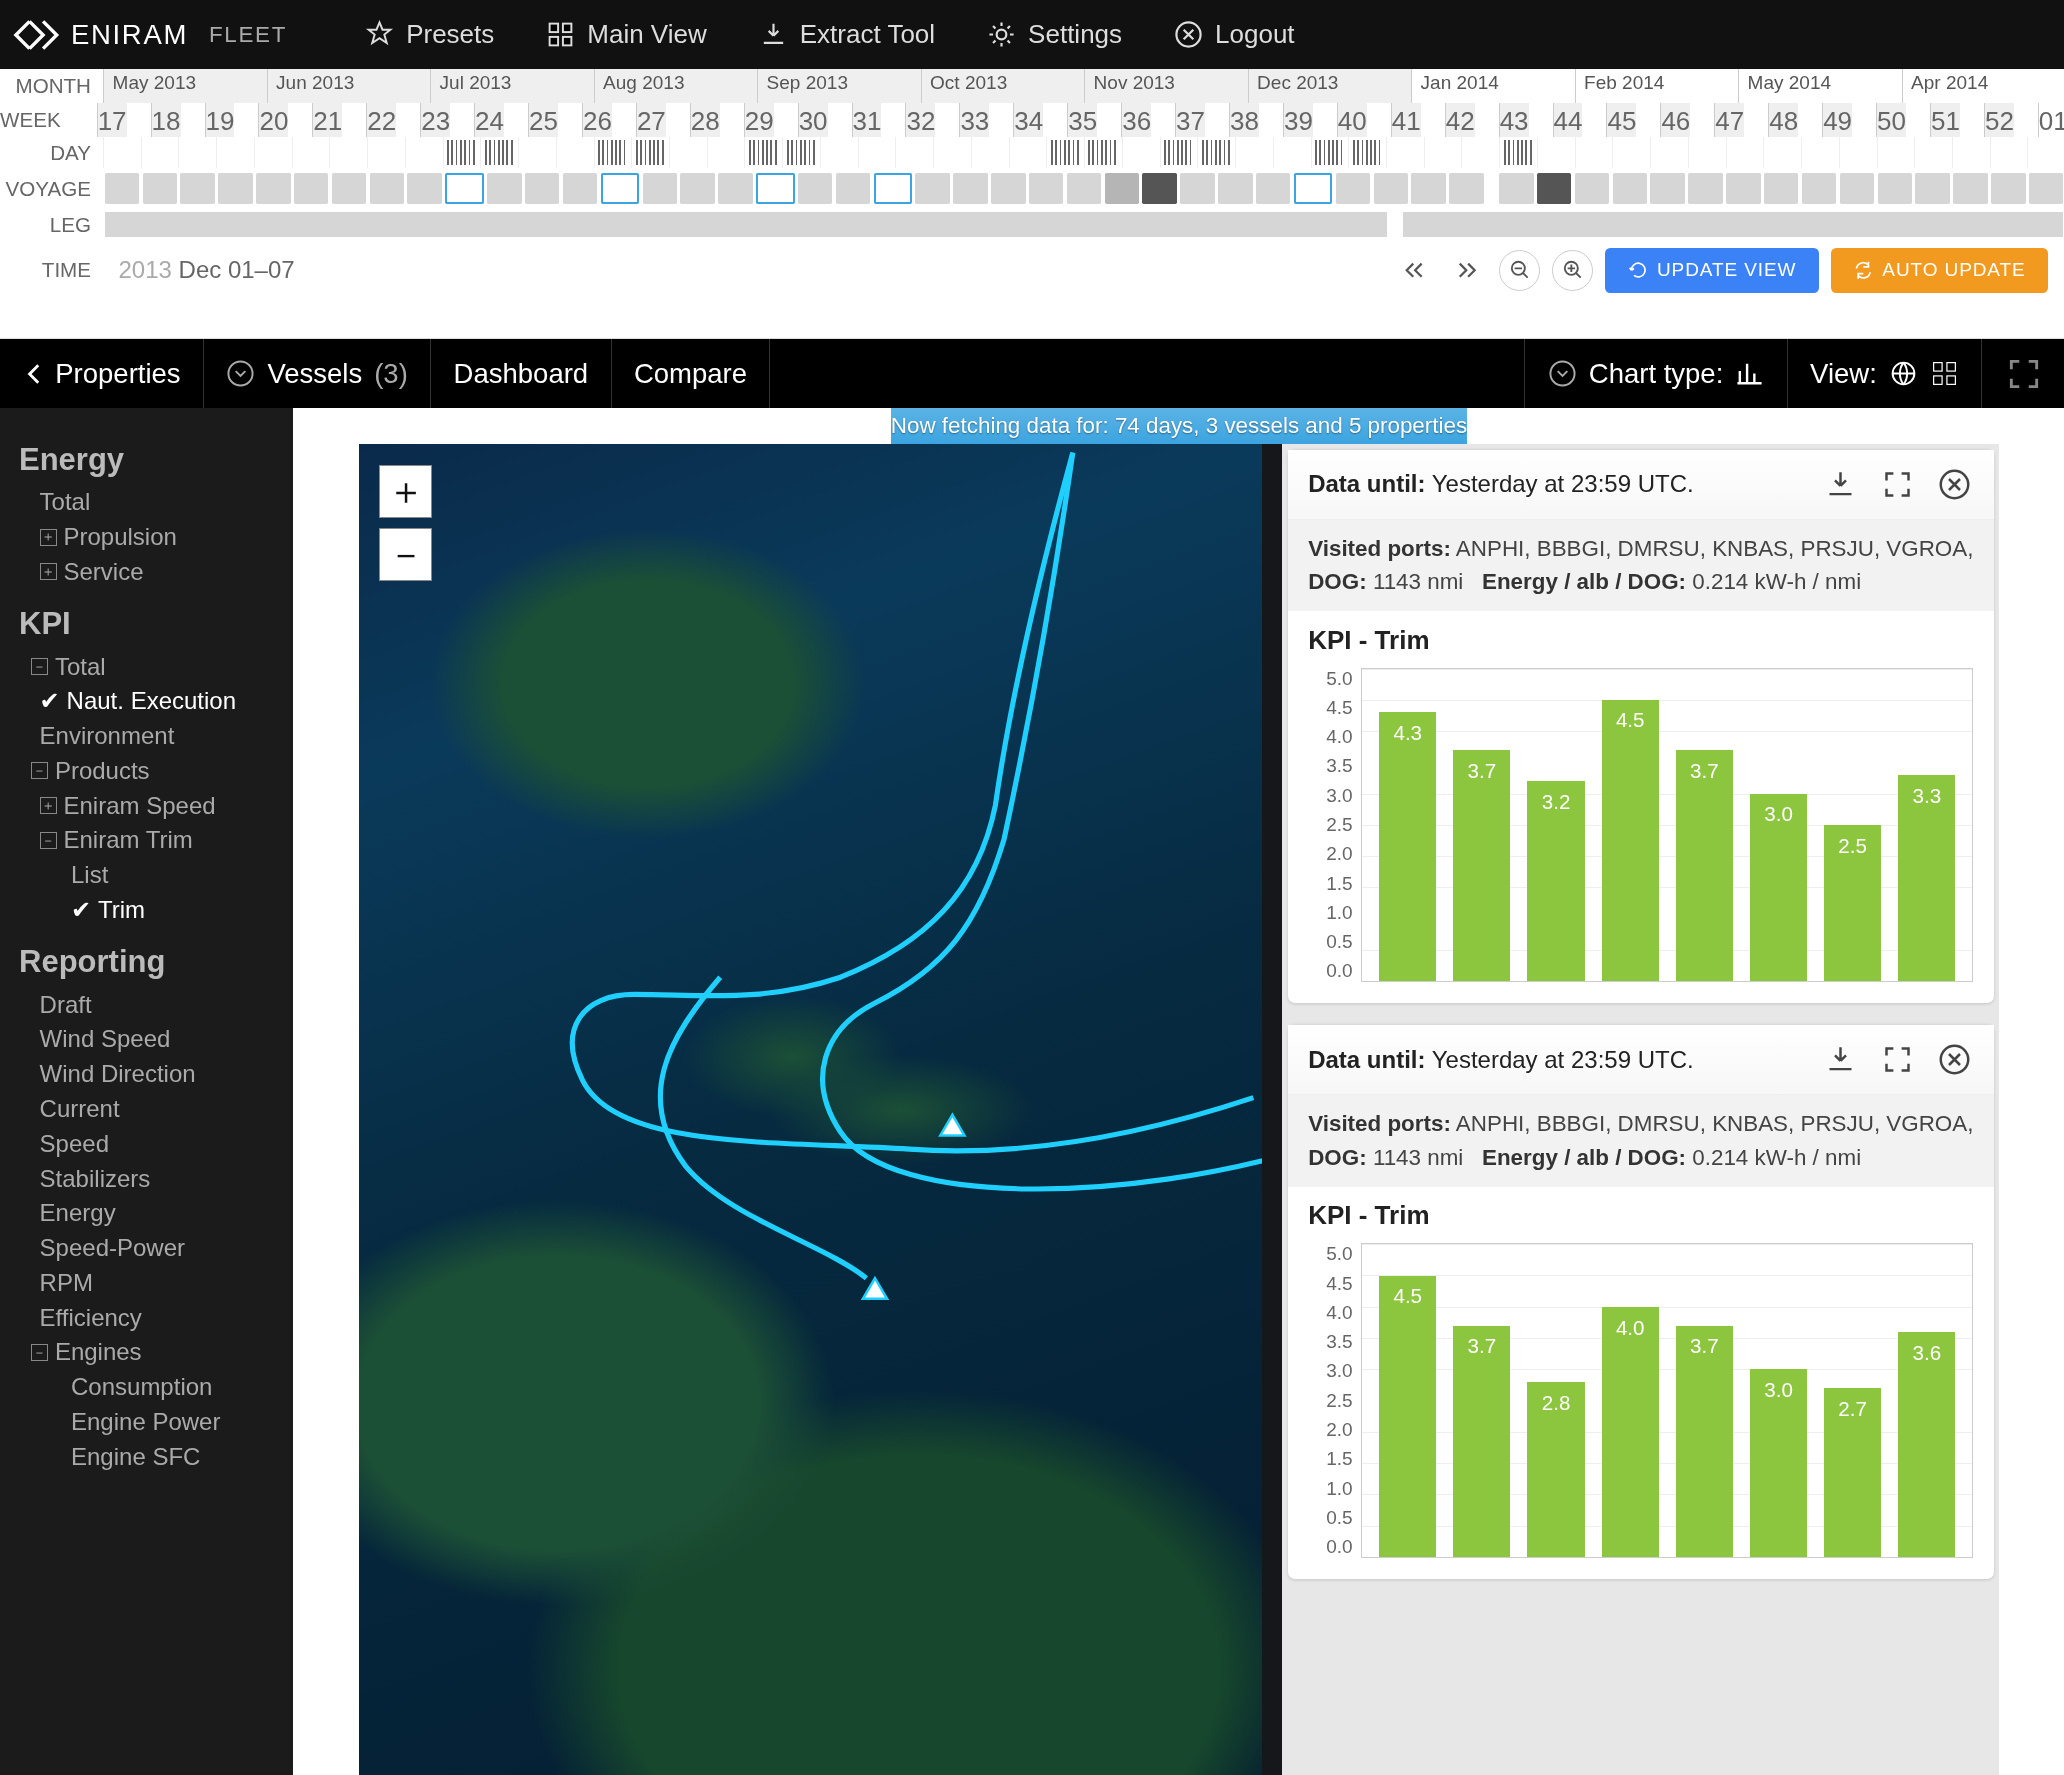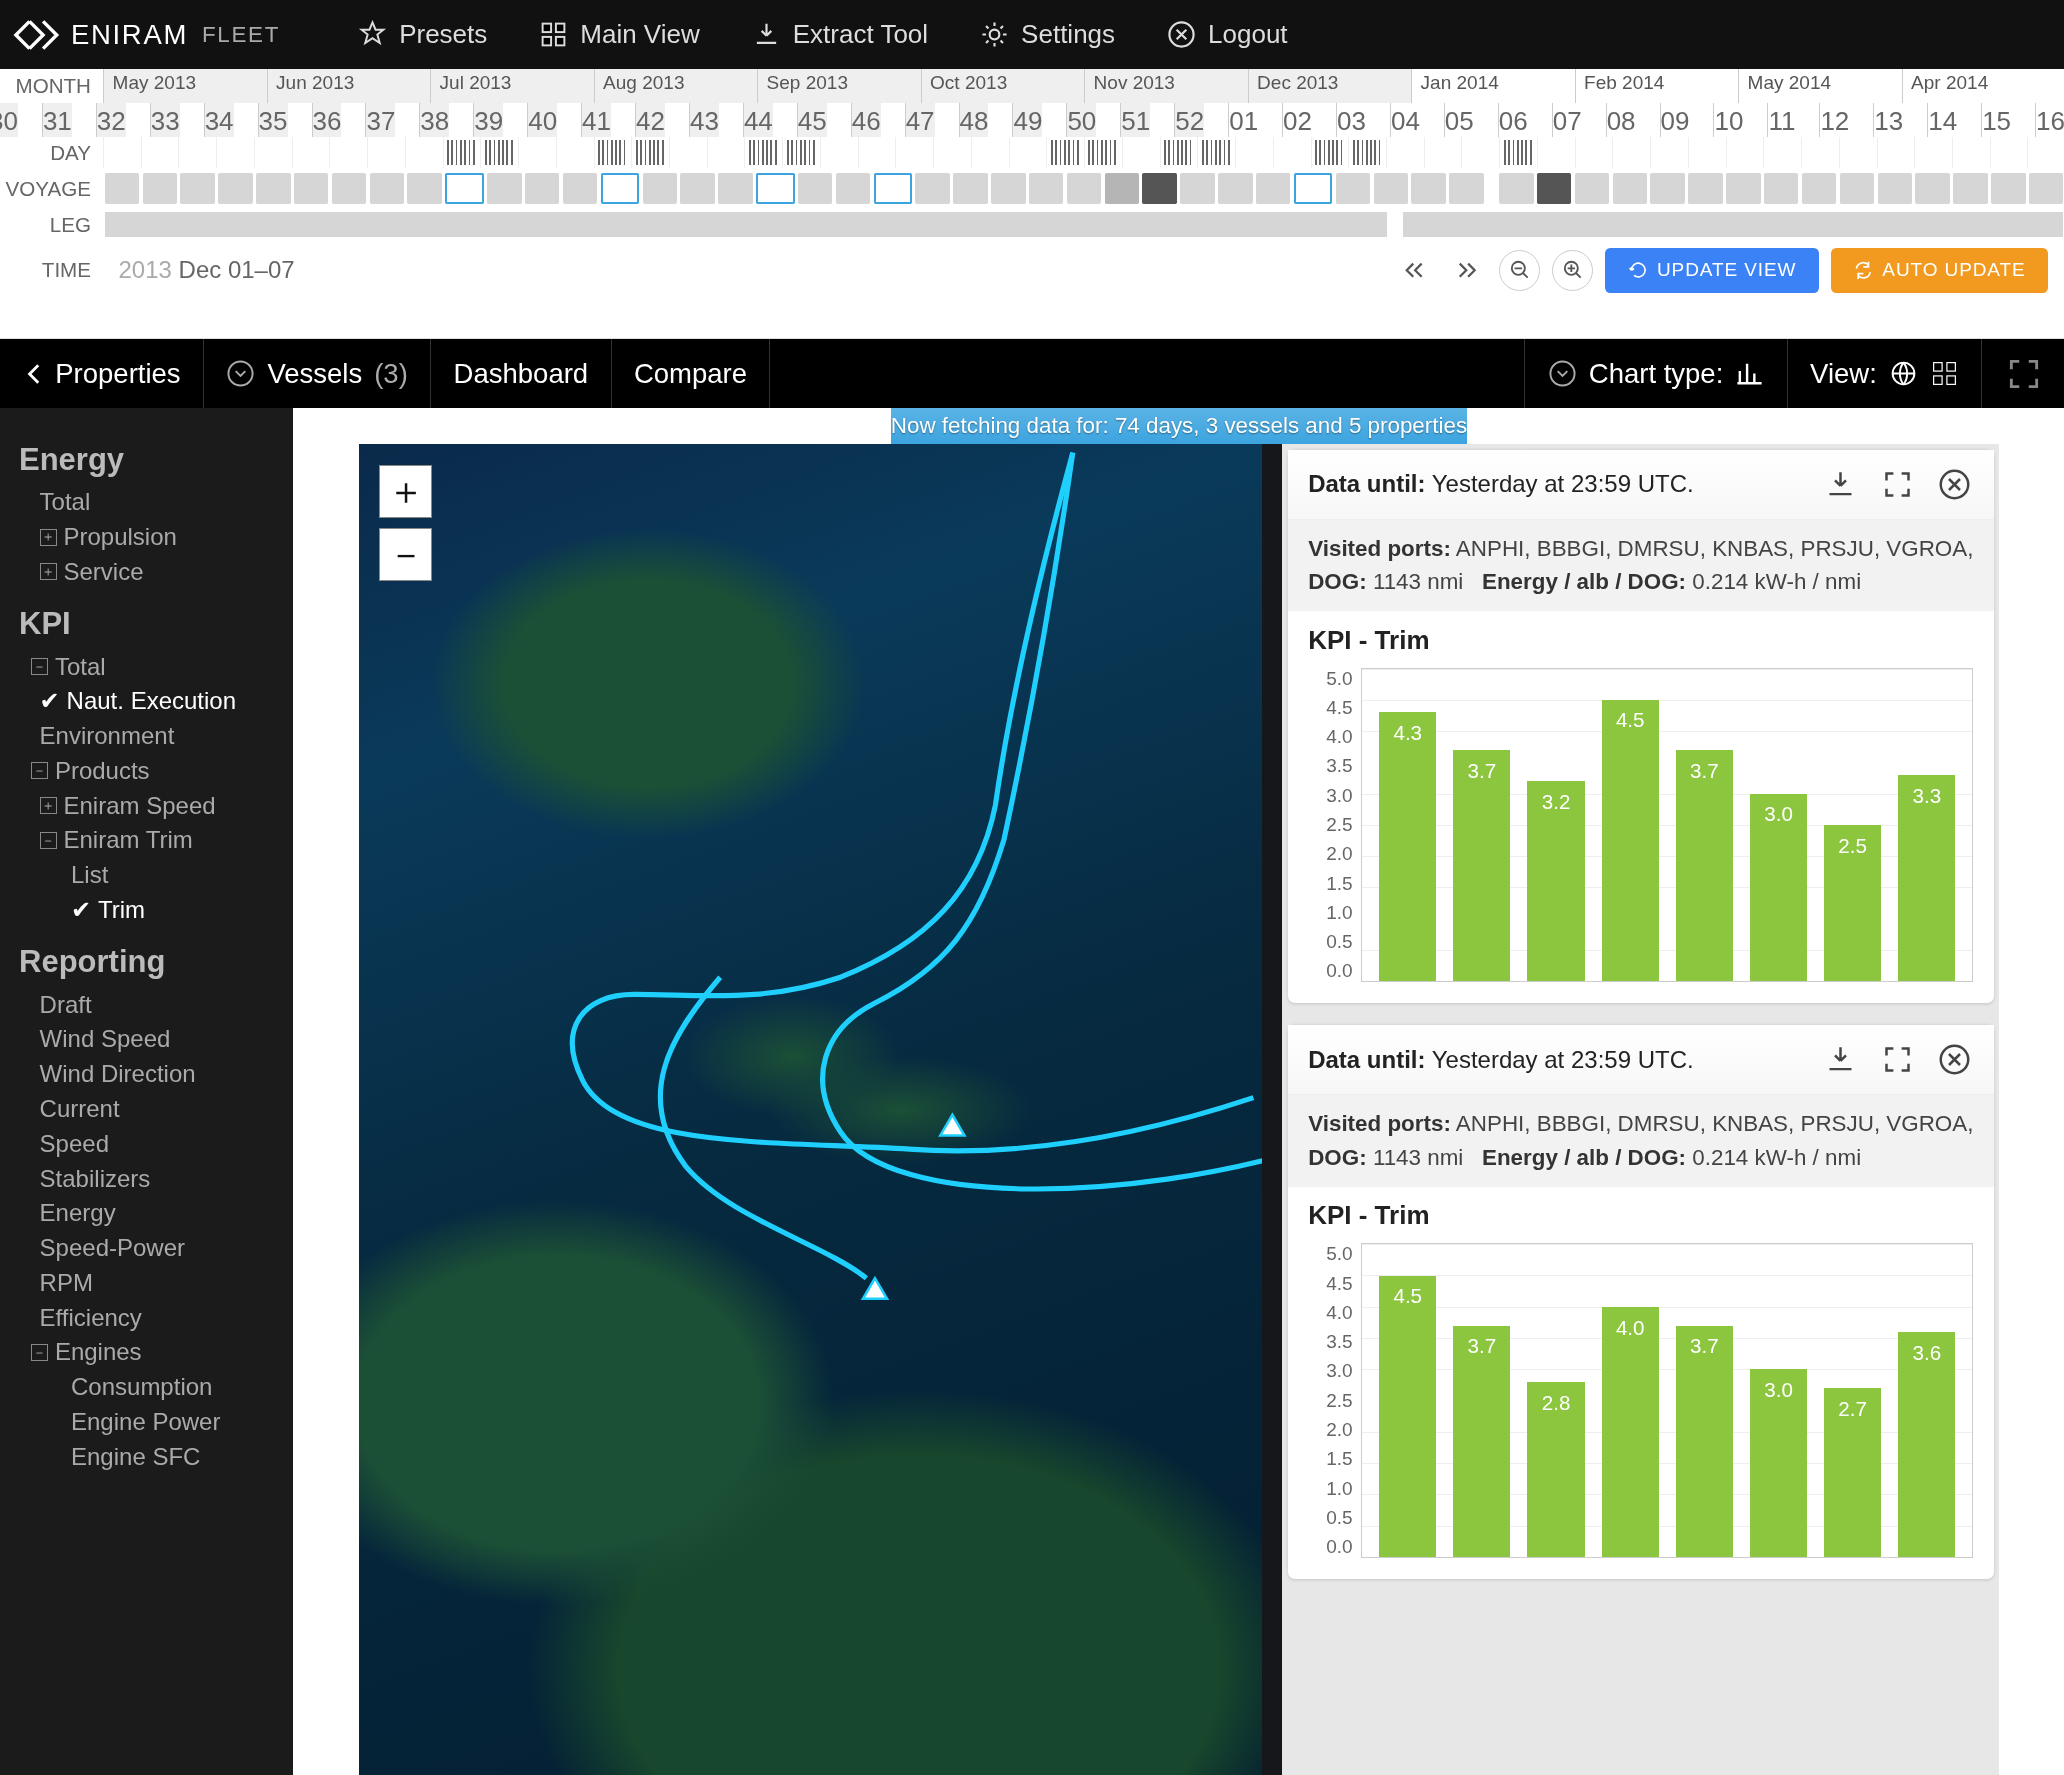--- a/index.html
+++ b/index.html
@@ -3,30 +3,30 @@
 <meta charset="utf-8">
 <style>
   * { margin: 0; padding: 0; box-sizing: border-box; font-family: "Segoe UI", Arial, sans-serif; }
   body { background: #fff; color: #222; width: 2065px; height: 1776px; overflow: hidden; font-size: 20.6px; }
 
   
   .header { background: #111; color: #fff; height: 69px; display: flex; align-items: center; }
   .logo-wrap { display: flex; align-items: center; padding: 0 26px 0 12px; gap: 6.9px; }
   .logo-mark { width: 52px; height: 34px; }
   .logo-text { font-size: 27.5px; font-weight: 500; letter-spacing: 1.7px; }
-  .logo-sub { font-size: 22.4px; color: #aaa; margin-left: 7px; letter-spacing: 1.7px; }
+  .logo-sub { font-size: 22.4px; color: #aaa; margin-left: 14px; letter-spacing: 1.7px; }
   .menu { display: flex; height: 100%; margin-left: 26px; }
   .menu-item { display: flex; align-items: center; gap: 12px; padding: 0 26px; color: #ddd; font-size: 26px; cursor: pointer; }
   .menu-item.active { background: #3ca4e0; color: #fff; }
   .menu-spacer { flex: 1; }
   .menu-icon { width: 29px; height: 29px; display: inline-flex; align-items: center; justify-content: center; }
 
   
   .timeline { background: #fff; border-bottom: 0.9px solid #ddd; padding: 0; font-size: 19px; color: #555; }
-  .tl-row { display: flex; height: 31px; align-items: center; justify-content: flex-end; }
+  .tl-row { display: flex; height: 31px; align-items: center; }
   .tl-row.month-row, .tl-row.week-row { height: 34px; }
   .tl-row.voyage-row { height: 41px; }
   .tl-row.time-row { height: 60px; }
   .tl-label { width: 103px; text-align: right; padding-right: 12px; color: #666; font-size: 20.6px; }
   .tl-body { flex: 1; display: flex; position: relative; height: 100%; }
   .tl-month { flex: 1; border-left: 0.9px solid #ccc; background: #efefef; padding: 3.4px 8.6px; color: #555; overflow: hidden; white-space: nowrap; }
   .tl-month.future { background: #fff; }
   .tl-week { flex: 1; border-left: 0.9px solid #ccc; background: #efefef; text-align: center; color: #666; font-size: 26px; padding-top: 3.4px; margin-left: 24px; }
   .tl-week.future { background: #fff; }
   .tl-day-row .tl-body { background: #fff; }

